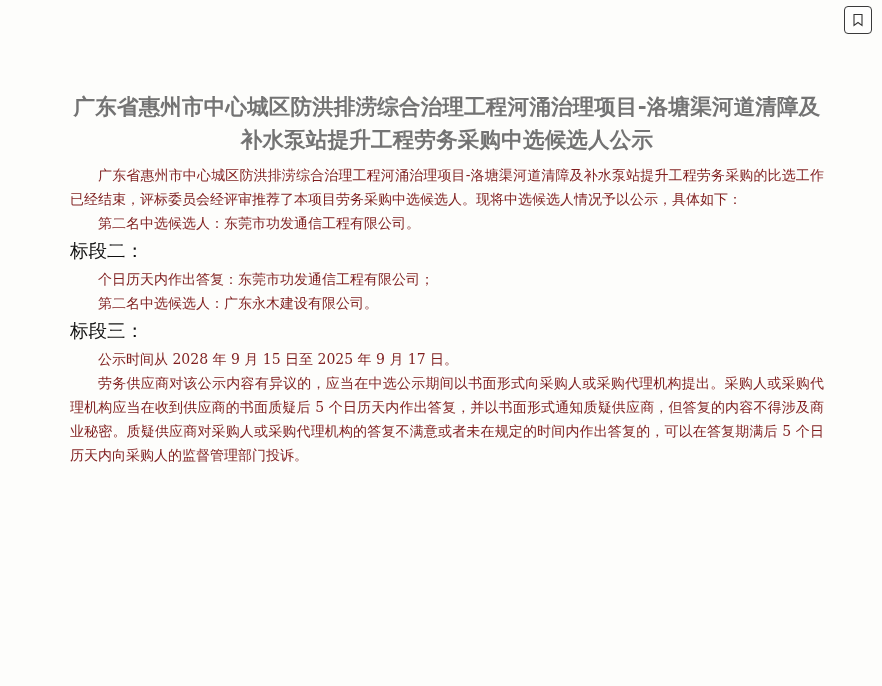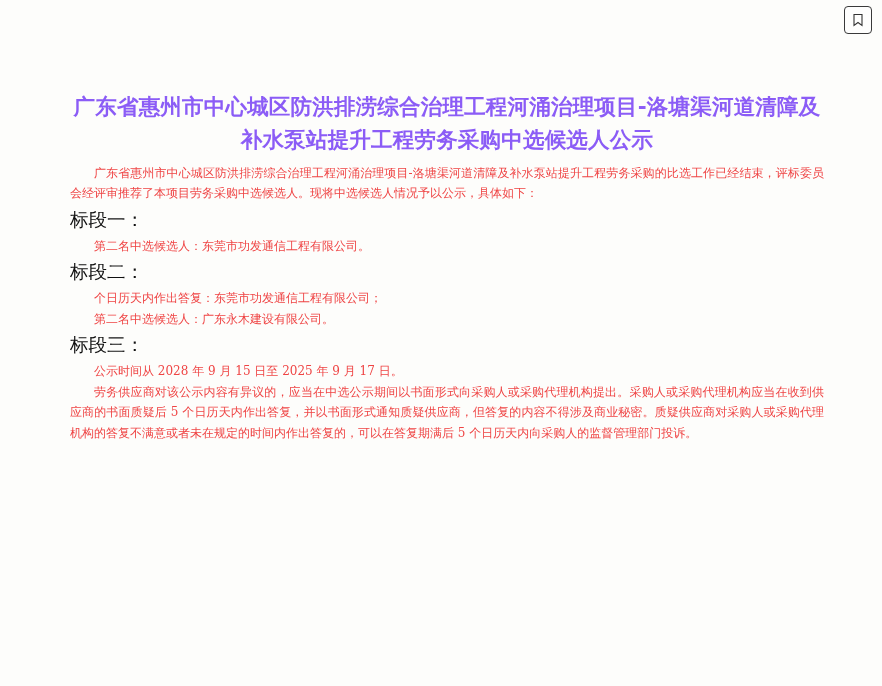--- a/index.html
+++ b/index.html
@@ -42,29 +42,29 @@
     right: 58px;
     top: 90px;
   }
   .doc-title {
     text-align: center;
     font-weight: bold;
     font-size: 21.5px;
     line-height: 1.55;
     letter-spacing: 0.2px;
     margin: 0 0 6px 0;
-    color: #8b5cf6;
+    color: #737373;
   }
   .para {
-    font-size: 12px;
+    font-size: 14px;
     line-height: 1.72;
     text-align: justify;
     text-justify: inter-ideograph;
     margin: 0;
-    color: #ef4444;
+    color: #7f1d1d;
   }
   .indent2 {
     text-indent: 2em;
   }
   .sub-indent {
     text-indent: 2em;
   }
   .section-label {
     font-size: 18.5px;
     line-height: 1.72;
@@ -85,21 +85,20 @@
       <path d="M3 1.5 H11 V12.5 L7 9.5 L3 12.5 Z" fill="none" stroke="#333" stroke-width="1.1"></path>
     </svg>
   </div>
 
   <div class="doc-body">
 
     <h1 class="doc-title">广东省惠州市中心城区防洪排涝综合治理工程河涌治理项目-洛塘渠河道清障及补水泵站提升工程劳务采购中选候选人公示</h1>
 
     <p class="para indent2">广东省惠州市中心城区防洪排涝综合治理工程河涌治理项目-洛塘渠河道清障及补水泵站提升工程劳务采购的比选工作已经结束，评标委员会经评审推荐了本项目劳务采购中选候选人。现将中选候选人情况予以公示，具体如下：</p>
 
-    <p class="section-label">标段一：</p>
     <p class="para sub-indent">第二名中选候选人：东莞市功发通信工程有限公司。</p>
 
     <p class="section-label">标段二：</p>
     <p class="para sub-indent">个日历天内作出答复：东莞市功发通信工程有限公司；</p>
     <p class="para sub-indent">第二名中选候选人：广东永木建设有限公司。</p>
 
     <p class="section-label">标段三：</p>
 
     <p class="para sub-indent nums">公示时间从 2028 年 9 月 15 日至 2025 年 9 月 17 日。</p>
 

